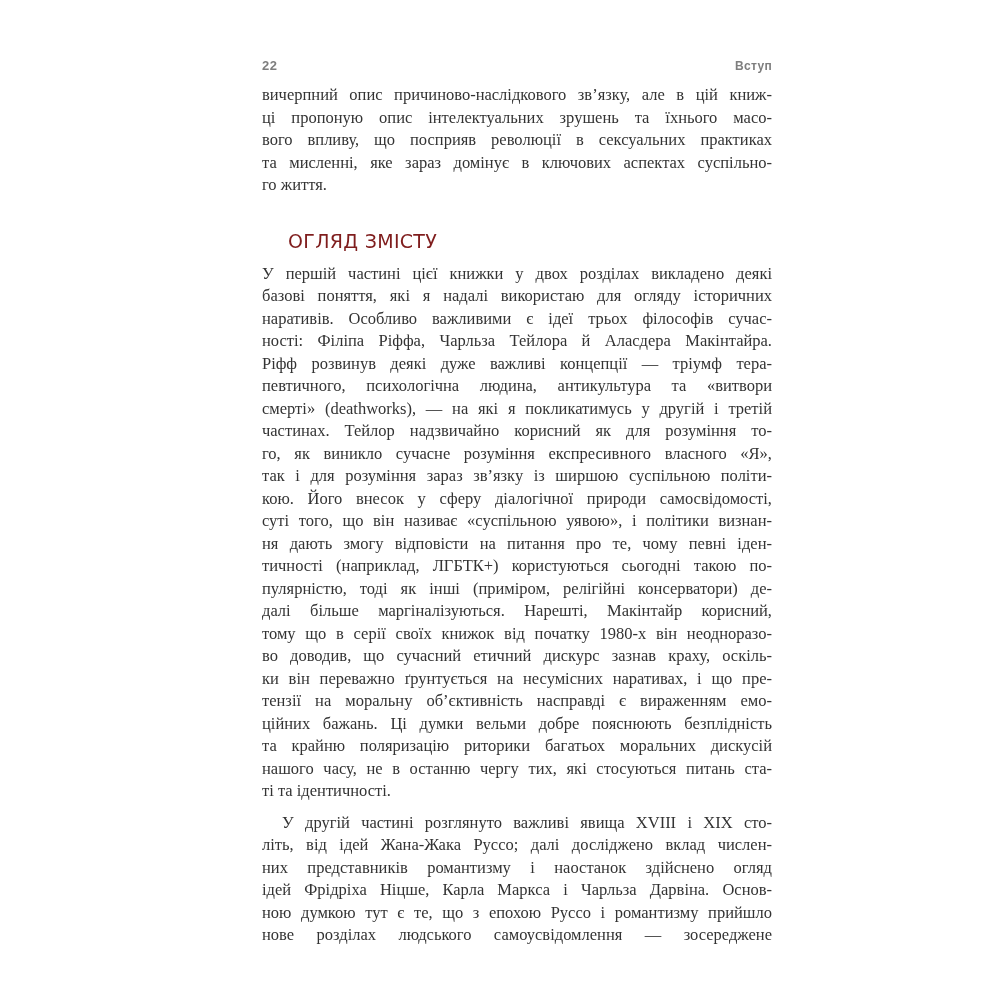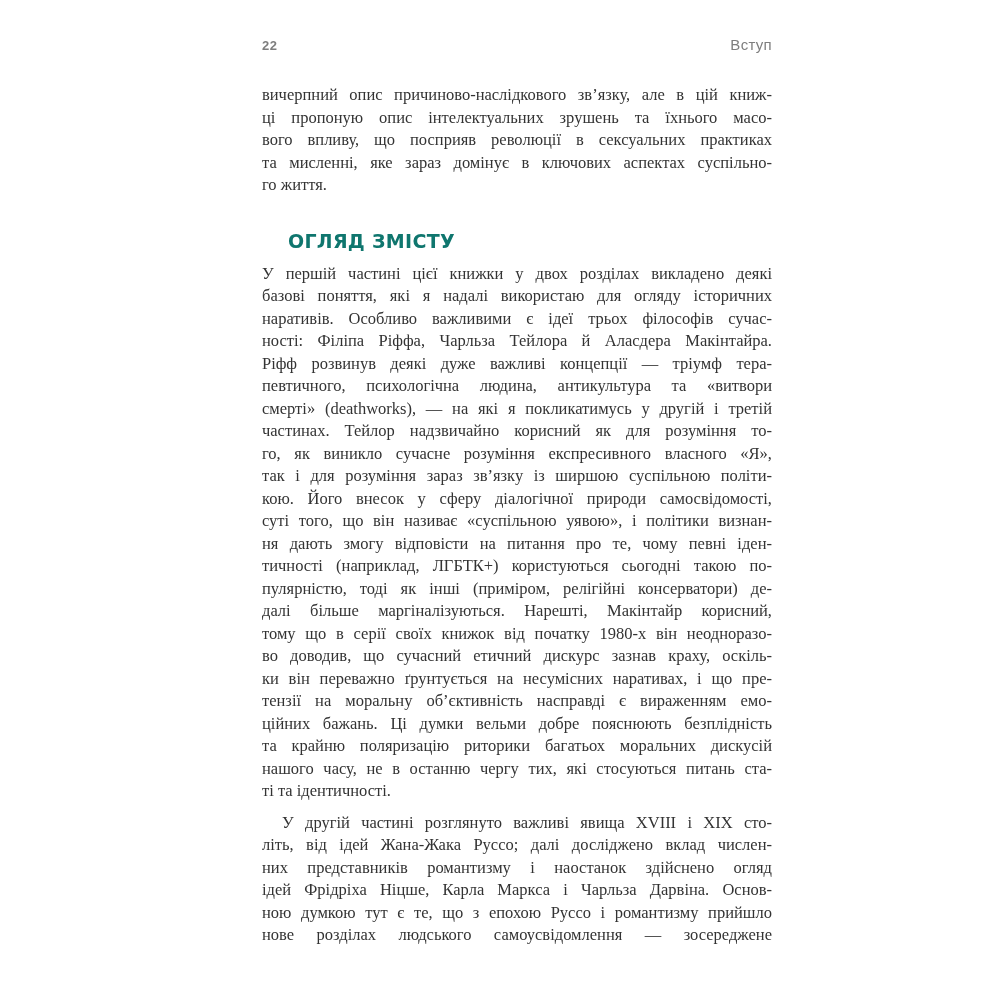--- a/index.html
+++ b/index.html
@@ -10,37 +10,37 @@
   .page {
     position: relative;
     width: 1000px;
     height: 1000px;
     background: #ffffff;
     overflow: hidden;
     font-family: "Liberation Serif", serif;
   }
   .running-head {
     position: absolute;
-    top: 36px;
+    top: 58px;
     left: 262px;
     width: 510px;
     display: flex;
     justify-content: space-between;
-    align-items: flex-end;
+    align-items: center;
     font-family: "Liberation Sans", sans-serif;
     color: #7e7e7e;
   }
   .page-number {
     font-size: 13px;
     font-weight: bold;
     letter-spacing: 0.5px;
   }
   .chapter-title {
-    font-size: 15px;
-    font-weight: normal;
+    font-size: 12px;
+    font-weight: bold;
     letter-spacing: 0.3px;
   }
   .content {
     position: absolute;
     top: 84px;
     left: 262px;
     width: 510px;
     color: #333333;
     font-size: 16.5px;
     line-height: 22.5px;
@@ -54,24 +54,24 @@
   .line.last {
     text-align: center;
     text-align-last: left;
   }
   .line.indent {
     text-indent: 20px;
     margin-top: 9px;
   }
   .section-heading {
     font-family: "DejaVu Sans", "Liberation Sans", sans-serif;
-    font-weight: bold;
+    font-weight: normal;
     font-size: 19px;
     line-height: 24px;
-    color: #0f766e;
+    color: #7f1d1d;
     letter-spacing: 0.3px;
     margin: 32px 0 10px 26px;
   }
 </style>
 </head>
 <body>
 
 <div class="page">
   <div class="running-head">
     <span class="page-number">22</span>

